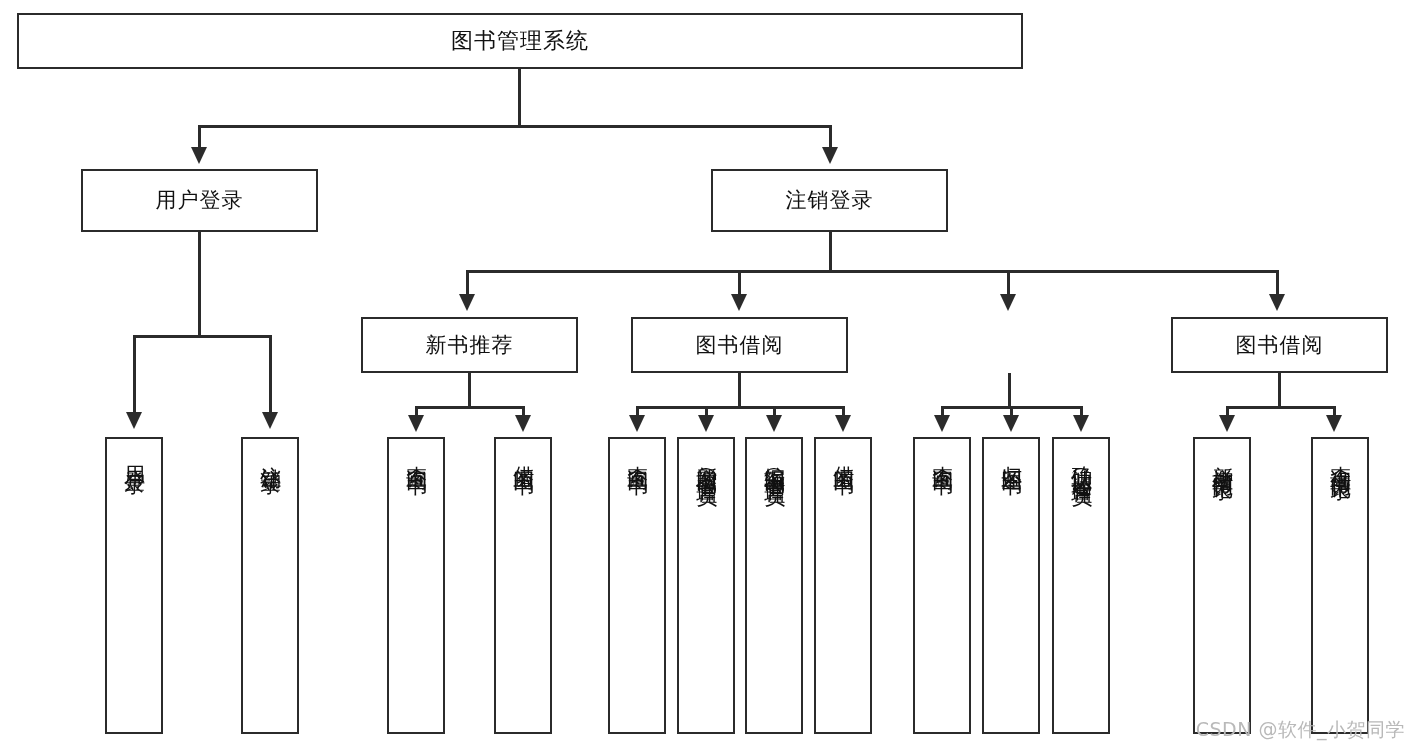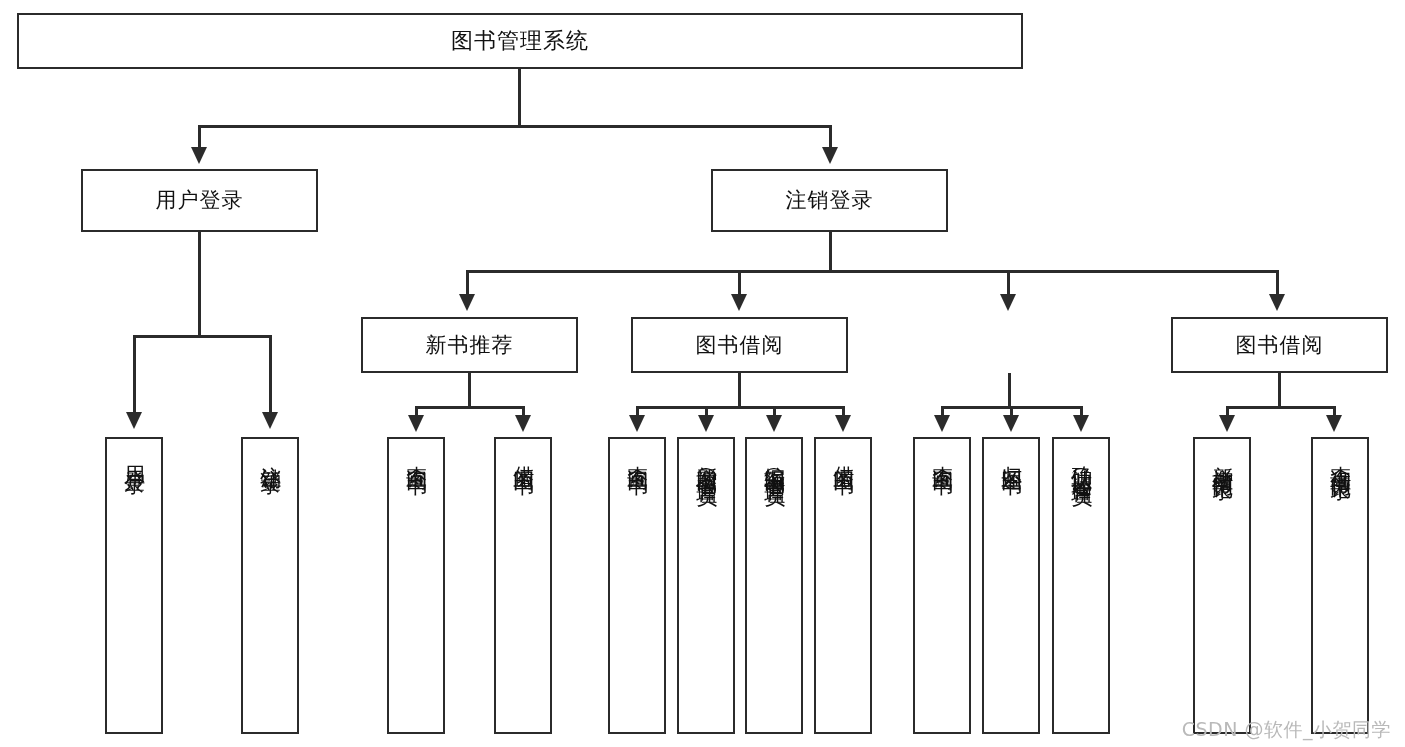--- a/index.html
+++ b/index.html
@@ -62,21 +62,21 @@
   .arrow{
     position:absolute;
     width:0;height:0;
     border-left:8px solid transparent;
     border-right:8px solid transparent;
     border-top:17px solid #2b2b2b;
   }
   
   #watermark{
     position:absolute;
-    right:14px;
+    right:0;
     bottom:4px;
     font-size:19px;
     color:#b9b9b9;
     letter-spacing:0.5px;
     white-space:nowrap;
     pointer-events:none;
   }
 </style>
 </head>
 <body>

